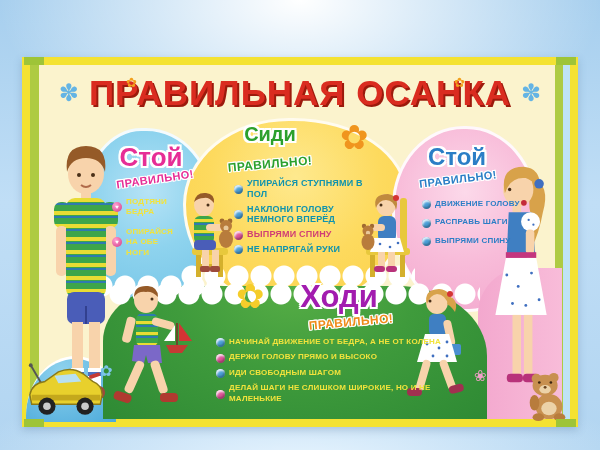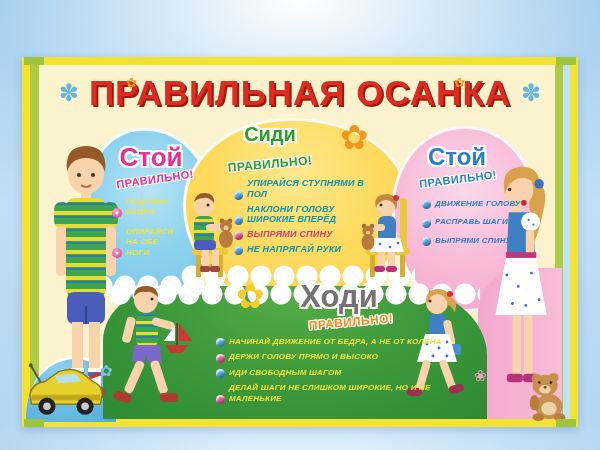--- a/index.html
+++ b/index.html
@@ -28,23 +28,23 @@
     border-radius:70px 90px 0 0 / 55px 70px 0 0;}
   .scallops{position:absolute;z-index:4;background-image:radial-gradient(circle at 12px 14px,#ffffff 10px,rgba(255,255,255,0) 11px);background-size:23px 28px;background-repeat:repeat-x;}
   
   .o1{text-shadow:-1px -1px 0 #fff,1px -1px 0 #fff,-1px 1px 0 #fff,1px 1px 0 #fff,-1px 0 0 #fff,1px 0 0 #fff,0 -1px 0 #fff,0 1px 0 #fff;}
   .o2{text-shadow:-2px -2px 0 #fff,2px -2px 0 #fff,-2px 2px 0 #fff,2px 2px 0 #fff,-2px 0 0 #fff,2px 0 0 #fff,0 -2px 0 #fff,0 2px 0 #fff;}
   .title-row{position:absolute;left:0;top:5px;width:540px;height:46px;display:flex;align-items:center;justify-content:center;gap:10px;z-index:7;}
   .main-title{margin:0;font-size:35px;font-weight:800;color:#da2c20;letter-spacing:1px;text-shadow:2px 2px 0 #9c1a0c;white-space:nowrap;}
   .flower{line-height:1;z-index:7;}
   .sec-title{position:absolute;font-weight:800;text-align:center;z-index:7;}
   .sec-sub{position:absolute;font-weight:800;font-size:11px;text-align:center;letter-spacing:.4px;z-index:7;}
-  .pinkc{color:#e62e96}.greenc{color:#2ca02c}.bluec{color:#2b7ec6}.orangec{color:#737373}.orange2c{color:#ef8b1a}
+  .pinkc{color:#e62e96}.greenc{color:#2ca02c}.bluec{color:#2b7ec6}.orangec{color:#a21caf}.orange2c{color:#ef8b1a}
   ul.blist{position:absolute;margin:0;padding:0;list-style:none;display:flex;flex-direction:column;z-index:7;}
-  .b-item{display:flex;gap:4px;align-items:flex-end;font-style:italic;}
+  .b-item{display:flex;gap:4px;align-items:center;}
   .ball{width:9px;height:9px;border-radius:50%;flex:0 0 9px;margin-top:1px;box-shadow:inset -1px -2px 2px rgba(0,0,0,.3),inset 1px 2px 2px rgba(255,255,255,.85);}
   .ball.blue{background:#4a9fd8}.ball.pink{background:#e0559a}
   .heart{width:10px;height:10px;border-radius:50%;flex:0 0 10px;background:radial-gradient(circle at 35% 30%,#ff9ed0,#d43a86);color:#fff;font-size:6px;line-height:10px;text-align:center;}
   .b-text{font-weight:700;font-size:8px;line-height:1.3;letter-spacing:.2px;}
   .t-teal{color:#0f93ae}.t-mag{color:#d03d74}.t-blue{color:#2b7ec6}.t-yellow{color:#f2e33c}
   .sit-size{font-size:9px;line-height:1.2;}
   .fig{position:absolute;z-index:5;}
   .prop{position:absolute;z-index:6;}
   .gflower{position:absolute;z-index:6;font-size:15px;line-height:1;}
 </style>
@@ -97,21 +97,21 @@
     <div class="sec-title greenc o2" style="left:165px;top:58px;width:150px;font-size:20px;">Сиди</div>
     <span class="flower abs" style="left:310px;top:55px;font-size:34px;color:#f0951e;z-index:7;">✿</span>
     <div class="sec-sub greenc o1" style="left:185px;top:92px;width:110px;font-size:12px;transform:rotate(-5deg);">ПРАВИЛЬНО!</div>
     <ul class="blist" style="left:204px;top:113px;width:142px;gap:4px;">
       <li class="b-item">
         <span class="ball blue"></span>
         <span class="b-text sit-size t-teal">УПИРАЙСЯ СТУПНЯМИ В ПОЛ</span>
       </li>
       <li class="b-item">
         <span class="ball blue"></span>
-        <span class="b-text sit-size t-teal">НАКЛОНИ ГОЛОВУ ШИРОКИЕ ВПЕРЁД</span>
+        <span class="b-text sit-size t-teal">НАКЛОНИ ГОЛОВУ НЕМНОГО ВПЕРЁД</span>
       </li>
       <li class="b-item">
         <span class="ball pink"></span>
         <span class="b-text sit-size t-mag">ВЫПРЯМИ СПИНУ</span>
       </li>
       <li class="b-item">
         <span class="ball blue"></span>
         <span class="b-text sit-size t-teal">НЕ НАПРЯГАЙ РУКИ</span>
       </li>
     </ul>

